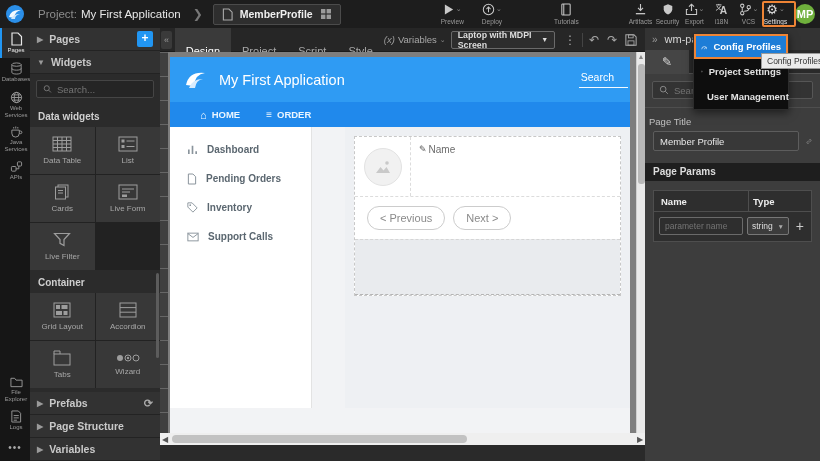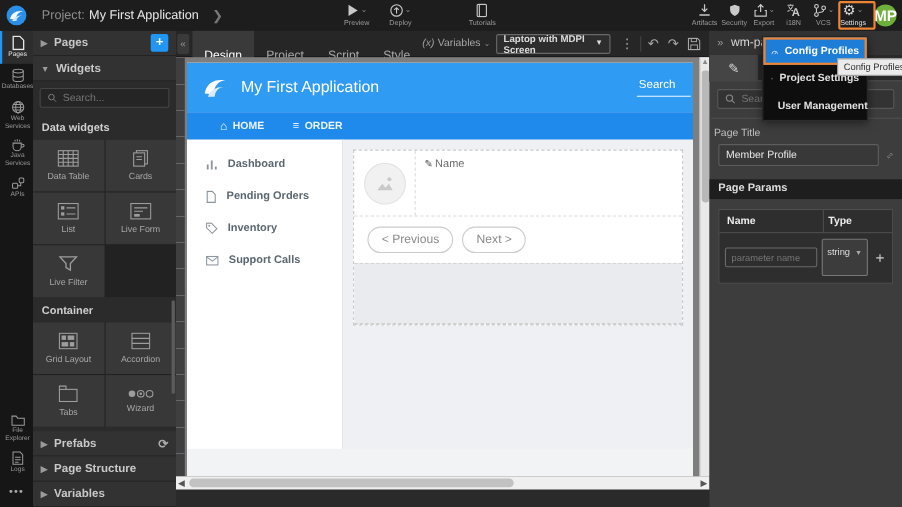--- a/index.html
+++ b/index.html
@@ -19,21 +19,21 @@
     border:1px solid #4b4b4b; border-radius:2px; height:21px; padding:0 8px; color:#bbb; }
   .page-tab .tab-label { color:#f0f0f0; font-size:10.5px; font-weight:bold; }
   .tb-item { display:flex; flex-direction:column; align-items:center; justify-content:center;
     height:28px; color:#b5b5b5; cursor:pointer; }
   .tb-item .ico-row { display:flex; align-items:flex-start; gap:1px; height:14px; }
   .tb-item .lbl { font-size:6.5px; color:#9a9a9a; margin-top:1px; white-space:nowrap; }
   .tb-item .dd { font-size:7px; color:#888; margin-top:2px; }
   .tb-right { margin-left:auto; display:flex; align-items:center; }
   .tb-right .tb-item { width:27px; }
   .avatar { width:20px; height:20px; border-radius:50%; background:#6fb03c; color:#fff;
-    font-size:14px; font-weight:bold; display:flex; align-items:center; justify-content:center;
+    font-size:11px; font-weight:bold; display:flex; align-items:center; justify-content:center;
     margin:0 5px 0 6px; }
   .settings-outline { position:absolute; left:762px; top:1px; width:34px; height:26px;
     border:2px solid #ee8435; border-radius:2px; z-index:40; pointer-events:none; }
 
   
   .activitybar { position:absolute; left:0; top:28px; width:30px; height:433px;
     background:#161616; display:flex; flex-direction:column; z-index:5; }
   .ab-item { min-height:30px; padding:3px 0 4px; display:flex; flex-direction:column;
     align-items:center; justify-content:center; gap:1px; color:#9a9a9a; cursor:pointer;
     border-left:2px solid transparent; }
@@ -99,21 +99,21 @@
   .page-pill { color:#2196f3; font-size:9.5px; margin-left:18px; cursor:pointer; }
 
   
   .app-header { height:45px; background:#2f9bf3; display:flex; align-items:center; padding:0 0 0 12px; }
   .app-title { color:#fff; font-size:14.5px; margin-left:10px; }
   .app-search { margin-left:auto; margin-right:2px; color:#fff; font-size:10.5px;
     border-bottom:1px solid rgba(255,255,255,.95); padding:0 14px 4px 2px; }
   .app-nav { height:25px; background:#2089ec; display:flex; align-items:center; gap:26px;
     padding-left:30px; color:#eaf5ff; font-size:9.5px; font-weight:bold; }
   .app-nav .nav-it { display:flex; align-items:center; gap:5px; cursor:pointer; }
-  .app-body { display:flex; height:281px; }
+  .app-body { display:flex; height:281px;gap:33px; }
   .app-menu { width:142px; background:#fff; border-right:1px solid #e3e3e3; padding-top:8px; }
   .menu-it { height:29px; display:flex; align-items:center; gap:9px; padding-left:17px;
     color:#5b6770; font-size:10px; font-weight:bold; cursor:pointer; }
   .menu-it .mi { color:#8a949c; }
   .app-content { flex:1; background:#eef0f3; padding:9px 9px 0; }
   .content-inner { border:1px dashed #c8c8c8; background:#fff; }
   .card-row { display:flex; height:60px; border-bottom:1px dashed #dcdcdc; }
   .avatar-cell { width:56px; border-right:1px dashed #dcdcdc; display:flex; align-items:center; justify-content:center; }
   .img-ph { width:38px; height:38px; border-radius:50%; background:#f1f1f1; border:1px solid #e2e2e2;
     display:flex; align-items:center; justify-content:center; color:#c9c9c9; }
@@ -148,22 +148,22 @@
   .pp-table { margin:9px 8px 0; border:1px solid #4e4e4e; background:#2e2e2e; }
   .pp-head { display:flex; height:21px; align-items:center; border-bottom:1px solid #4e4e4e;
     font-size:9.5px; font-weight:bold; color:#eee; }
   .pp-head .c1 { flex:1.5; padding-left:7px; }
   .pp-head .c2 { flex:1; padding-left:4px; border-left:1px solid #4e4e4e; align-self:stretch;
     display:flex; align-items:center; }
   .pp-row { display:flex; align-items:center; padding:5px 4px 6px 5px; gap:4px; }
   .pp-row input { width:84px; height:18px; background:#2e2e2e; border:1px solid #6a6a6a;
     border-radius:2px; color:#999; font-size:8.5px; padding:0 5px; font-family:inherit; outline:0; }
   .type-select { width:44px; height:18px; background:#3c3c3c; border:1px solid #777;
-    border-radius:2px; display:flex; align-items:flex-end; justify-content:space-between;
-    padding:16px 4px; color:#ddd; font-size:8.5px; cursor:pointer; }
+    border-radius:2px; display:flex; align-items:center; justify-content:space-between;
+    padding:0 4px; color:#ddd; font-size:8.5px; cursor:pointer; }
   .pp-add { color:#ccc; font-size:14px; padding:0 3px; cursor:pointer; }
 
   
   .dropdown { position:absolute; left:693px; top:33px; width:96px; background:#0e0e0e;
     border:1px solid #2c2c2c; z-index:50; box-shadow:0 3px 8px rgba(0,0,0,.5); }
   .dd-item { height:25px; display:flex; align-items:center; gap:6px; padding:0 7px;
     color:#e2e2e2; font-size:9.5px; font-weight:bold; cursor:pointer; white-space:nowrap; }
   .dd-item.selected { background:#1d7dd7; color:#fff; border:2px solid #ee8435; padding:0 5px; }
   .tooltip { position:absolute; left:761px; top:53px; background:#ebebeb; border:1px solid #9a9a9a;
     color:#333; font-size:8.5px; padding:2px 5px; z-index:60; white-space:nowrap; }
@@ -175,20 +175,32 @@
   <div class="wm-logo">
     <svg width="20" height="20" viewBox="0 0 20 20">
       <circle cx="10" cy="10" r="9" fill="#2b8fe8"></circle>
       <path d="M4 13 Q6 5 16 6 Q10 7 9 14 Z" fill="#fff" opacity=".95"></path>
       <path d="M6 15 Q8 10 15 10 Q10 11 10 15 Z" fill="#cfe7fb"></path>
     </svg>
   </div>
   <span class="proj-label">Project:</span>
   <span class="proj-name">My First Application</span>
   <span class="tb-chev">❯</span>
+  <div class="page-tab">
+    <svg width="11" height="13" viewBox="0 0 12 14">
+      <path d="M1.5 1h6l3.5 3.5V13h-9.5z" fill="none" stroke="#aaa" stroke-width="1.2"></path>
+    </svg>
+    <span class="tab-label">MemberProfile</span>
+    <svg width="12" height="12" viewBox="0 0 12 12">
+      <rect x="1" y="1" width="4.4" height="4.4" fill="#9a9a9a"></rect>
+        <rect x="6.6" y="1" width="4.4" height="4.4" fill="#9a9a9a"></rect>
+      <rect x="1" y="6.6" width="4.4" height="4.4" fill="#9a9a9a"></rect>
+        <rect x="6.6" y="6.6" width="4.4" height="4.4" fill="#9a9a9a"></rect>
+    </svg>
+  </div>
 
   <div class="tb-item" style="margin-left:100px">
     <div class="ico-row">
       <svg width="12" height="13" viewBox="0 0 13 13">
           <path d="M2 1l9 5.5L2 12z" fill="#c9c9c9"></path>
         </svg>
       <span class="dd">⌄</span>
     </div>
     <span class="lbl">Preview</span>
   </div>
@@ -351,36 +363,36 @@
 
   <div class="tiles">
     <div class="tile">
       <svg width="20" height="16" viewBox="0 0 20 16">
         <rect x="1" y="1" width="18" height="14" fill="none" stroke="#9d9d9d"></rect>
         <path d="M1 4.5h18M1 8h18M1 11.5h18M5.5 1v14M10 1v14M14.5 1v14" stroke="#9d9d9d"></path>
         </svg>
       <span class="lbl">Data Table</span>
     </div>
     <div class="tile">
-      <svg width="18" height="16" viewBox="0 0 18 16">
-        <rect x="5" y="1" width="10" height="12" fill="none" stroke="#9d9d9d"></rect>
-        <rect x="2.5" y="3" width="10" height="12" fill="#383838" stroke="#9d9d9d"></rect>
-        <path d="M5 6.5h5M5 9h5" stroke="#9d9d9d"></path>
-        </svg>
-      <span class="lbl">Cards</span>
-    </div>
-    <div class="tile">
       <svg width="20" height="16" viewBox="0 0 20 16">
         <rect x="1" y="1" width="18" height="14" fill="none" stroke="#9d9d9d"></rect>
         <rect x="3.5" y="3.5" width="3" height="3" fill="#9d9d9d"></rect>
           <path d="M8.5 5h8" stroke="#9d9d9d"></path>
         <rect x="3.5" y="9" width="3" height="3" fill="#9d9d9d"></rect>
           <path d="M8.5 10.5h8" stroke="#9d9d9d"></path>
         </svg>
       <span class="lbl">List</span>
+    </div>
+    <div class="tile">
+      <svg width="18" height="16" viewBox="0 0 18 16">
+        <rect x="5" y="1" width="10" height="12" fill="none" stroke="#9d9d9d"></rect>
+        <rect x="2.5" y="3" width="10" height="12" fill="#383838" stroke="#9d9d9d"></rect>
+        <path d="M5 6.5h5M5 9h5" stroke="#9d9d9d"></path>
+        </svg>
+      <span class="lbl">Cards</span>
     </div>
     <div class="tile">
       <svg width="20" height="16" viewBox="0 0 20 16">
         <rect x="1" y="1" width="18" height="14" fill="none" stroke="#9d9d9d"></rect>
         <path d="M4 5h12M4 8h8" stroke="#9d9d9d"></path>
           <rect x="4" y="10.5" width="5" height="2.5" fill="#9d9d9d"></rect>
         </svg>
       <span class="lbl">Live Form</span>
     </div>
     <div class="tile">

